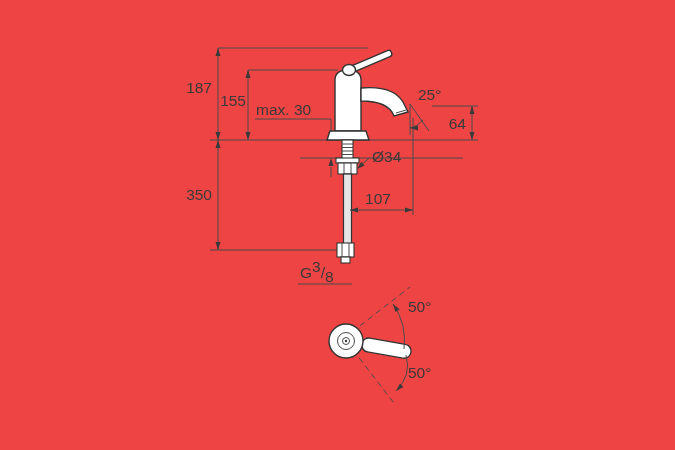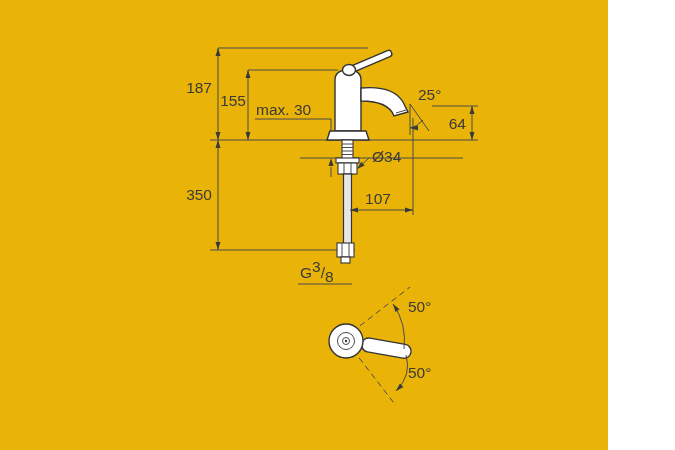--- a/index.html
+++ b/index.html
@@ -1,16 +1,16 @@
 <!DOCTYPE html>
 <html><head>
 <meta charset="utf-8">
 <style>
   html,body{margin:0;padding:0;background:#ffffff;}
-  .stage{position:relative;width:608px;height:450px;background:#eab308;overflow:hidden;
+  .stage{position:relative;width:675px;height:450px;background:#ef4444;overflow:hidden;
          font-family:"Liberation Sans", sans-serif;}
   svg text{font-family:"Liberation Sans", sans-serif;font-size:15.5px;fill:#3a3a3a;}
   .ln{stroke:#4a4a4a;stroke-width:1;fill:none;}
   .ol{stroke:#333;stroke-width:1.4;fill:#ffffff;}
   .olt{stroke:#333;stroke-width:1.1;fill:#ffffff;}
   .nf{stroke:#4a4a4a;stroke-width:1;fill:none;}
   .ar{fill:#3a3a3a;stroke:none;}
   .dash{stroke-dasharray:6 4;}
   .hose{stroke:#333;stroke-width:1.2;fill:#e6e6e6;}
 </style>

